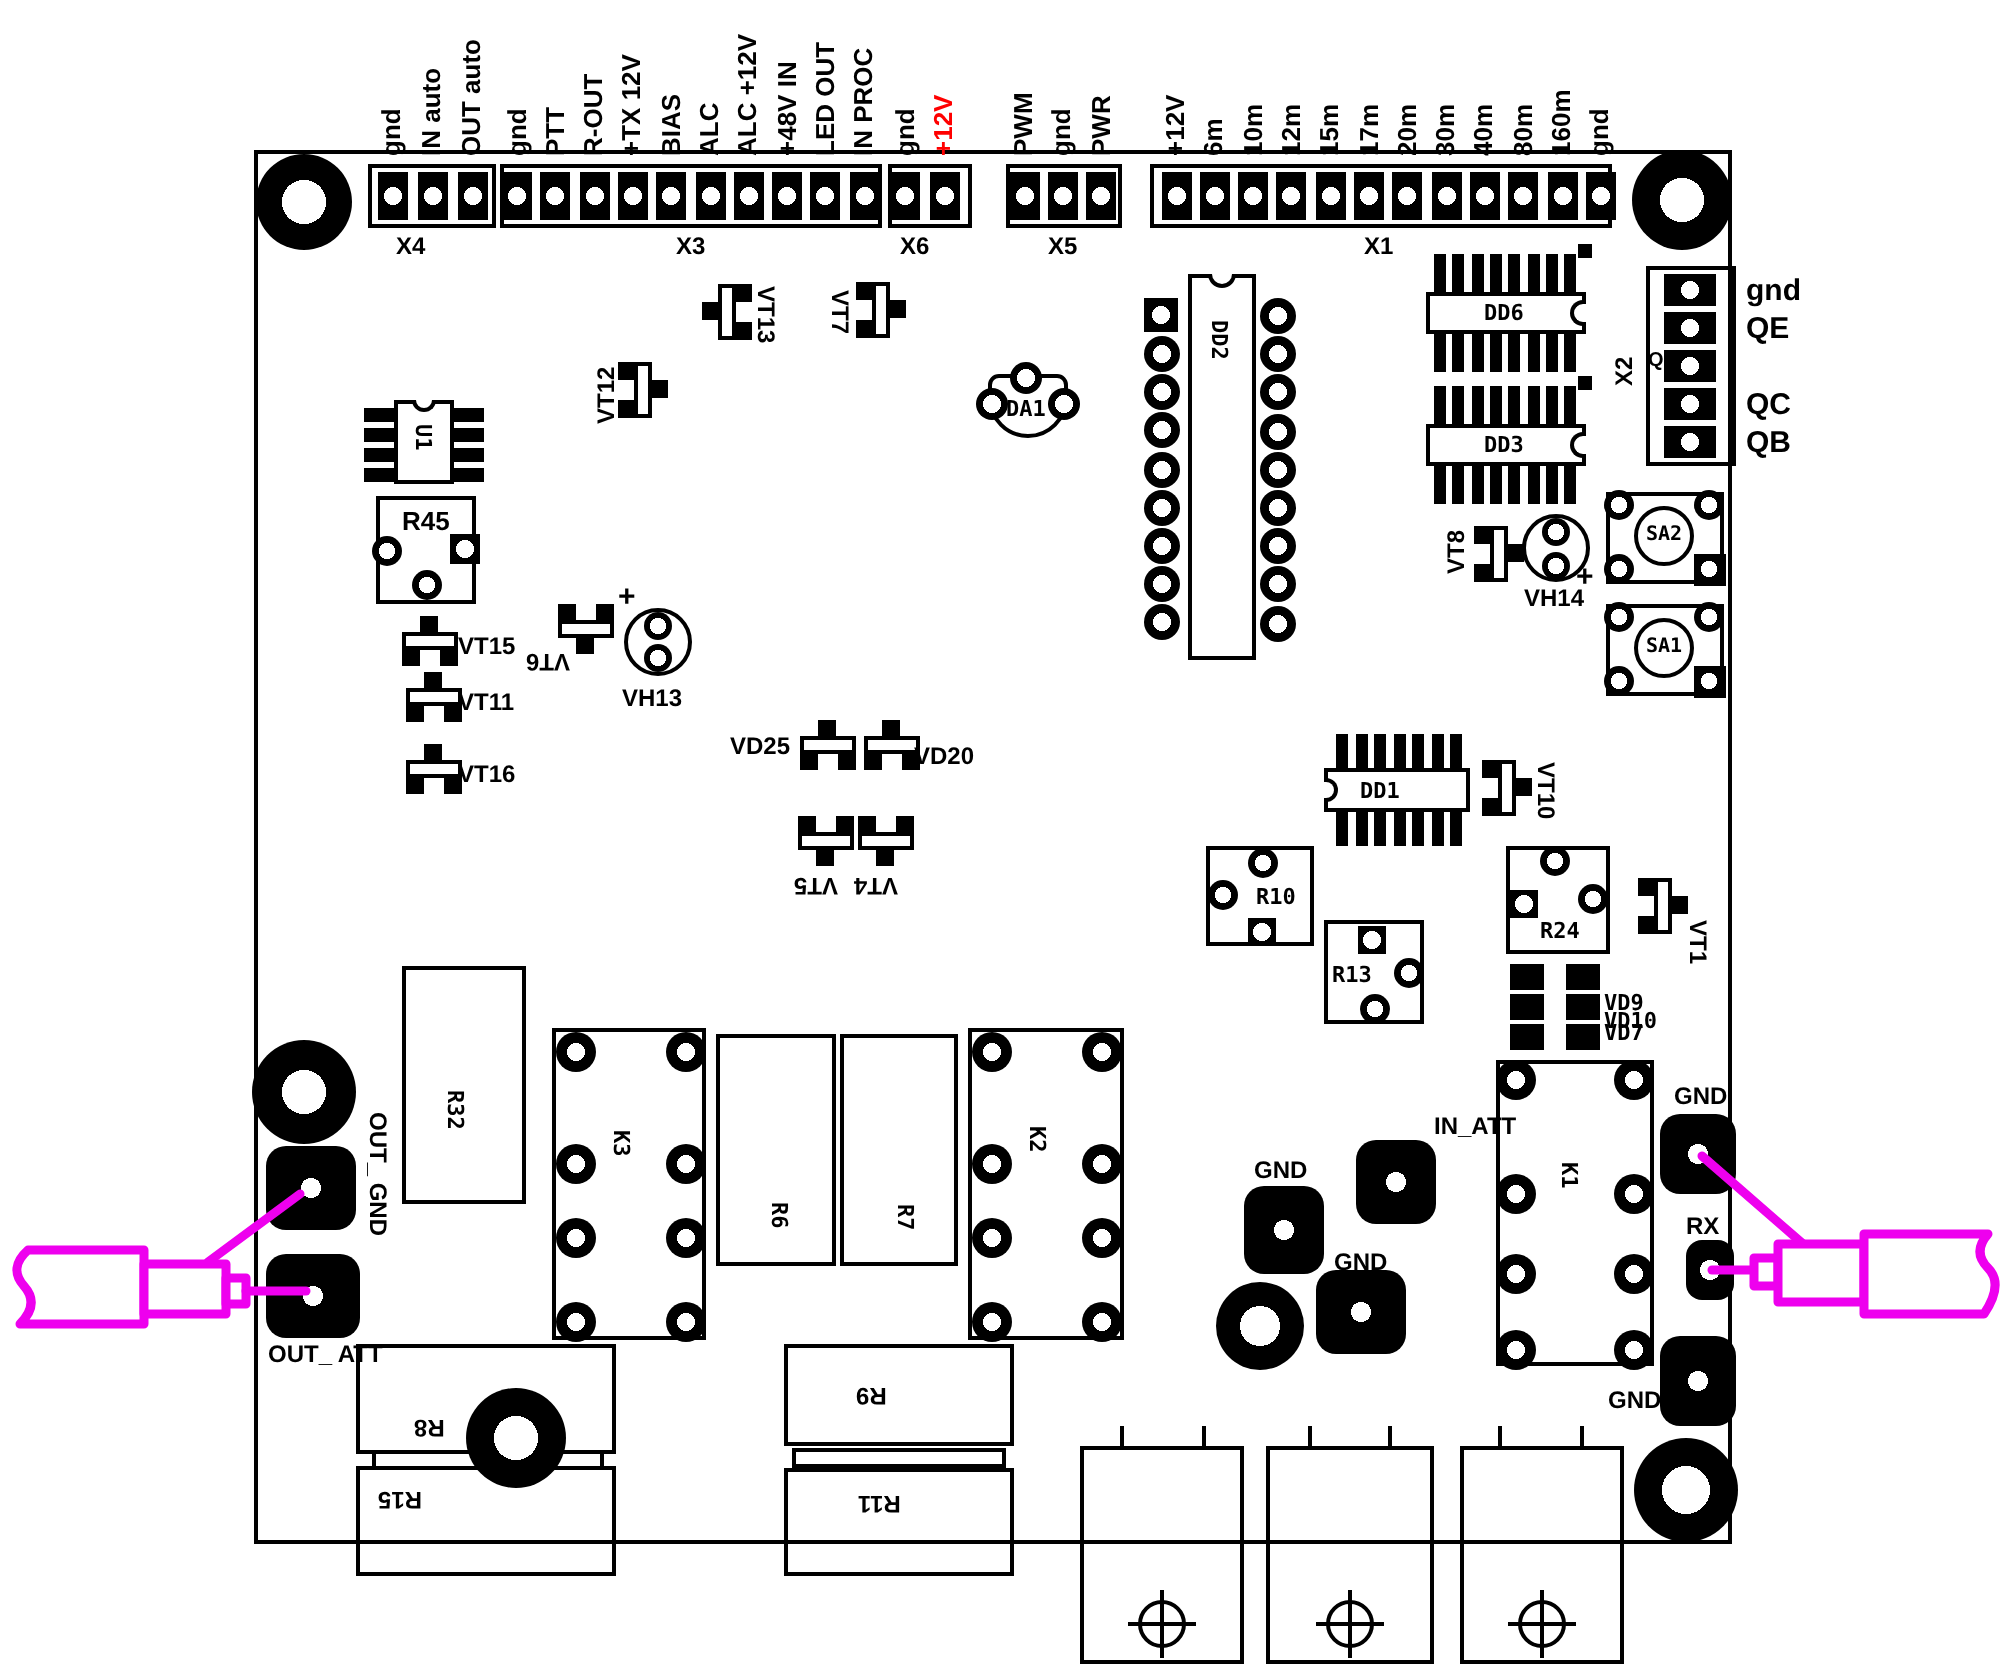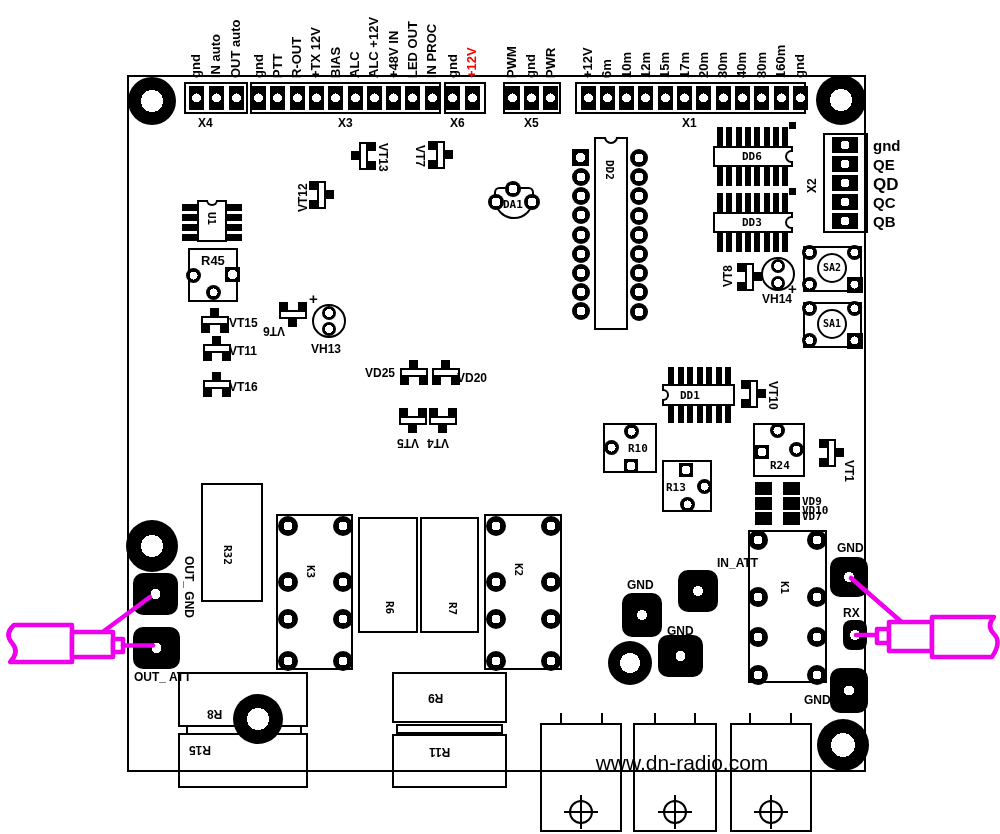--- a/index.html
+++ b/index.html
@@ -132,21 +132,21 @@
   <div class="lbl" style="left:682px;top:116px;">X1</div>
 
   <div class="box" style="left:823px;top:133px;width:45px;height:100px;"></div>
   <div class="pinsq" style="left:832px;top:137px;width:26px;height:16px;"></div>
   <div class="pinsq" style="left:832px;top:156px;width:26px;height:16px;"></div>
   <div class="pinsq" style="left:832px;top:175px;width:26px;height:16px;"></div>
   <div class="pinsq" style="left:832px;top:194px;width:26px;height:16px;"></div>
   <div class="pinsq" style="left:832px;top:213px;width:26px;height:16px;"></div>
   <div class="lbl" style="left:873px;top:137px;font-size:15px;">gnd</div>
   <div class="lbl" style="left:873px;top:156px;font-size:15px;">QE</div>
-  <div class="lbl" style="left:873px;top:175px;font-size:17px;">QD</div>
+  <div class="lbl" style="left:824px;top:175px;font-size:10px;">QD</div>
   <div class="lbl" style="left:873px;top:194px;font-size:15px;text-align:right;">QC</div>
   <div class="lbl" style="left:873px;top:213px;font-size:15px;">QB</div>
   <div class="lbl vlabel-u" style="left:805px;top:193px;">X2</div>
 
   <div class="mhole" style="left:128px;top:77px;width:48px;height:48px;"></div>
   <div class="mhole" style="left:816px;top:75px;width:50px;height:50px;"></div>
   <div class="mhole" style="left:126px;top:520px;width:52px;height:52px;"></div>
   <div class="mhole" style="left:817px;top:719px;width:52px;height:52px;--hole:12px;"></div>
   <div class="mhole" style="left:608px;top:641px;width:44px;height:44px;--hole:10px;z-index:3;"></div>
 
@@ -524,21 +524,20 @@
   <div class="lead" style="left:658px;top:811px;width:34px;height:2px;"></div>
   <div class="lead" style="left:674px;top:795px;width:2px;height:34px;"></div>
 
   <div class="lead" style="left:749px;top:713px;width:2px;height:10px;"></div>
   <div class="lead" style="left:790px;top:713px;width:2px;height:10px;"></div>
   <div class="box" style="left:730px;top:723px;width:82px;height:109px;"></div>
   <div class="xcirc" style="left:759px;top:800px;"></div>
   <div class="lead" style="left:754px;top:811px;width:34px;height:2px;"></div>
   <div class="lead" style="left:770px;top:795px;width:2px;height:34px;"></div>
 
-  <div class="title2">www.dn-radio.com</div>
 
   <svg class="coax" style="left:0;top:560px;" width="170" height="120" viewBox="0 0 170 120">
     <line class="mg" x1="150" y1="37" x2="104" y2="71"></line>
     <path class="mgf" d="M72,65 L14,65 Q4,74 12,83 Q20,92 10,102 L72,102 Z"></path>
     <rect class="mgf" x="72" y="72" width="41" height="25"></rect>
     <rect class="mgf" x="113" y="79" width="10" height="13"></rect>
     <line class="mg" x1="123" y1="85.5" x2="153" y2="85.5"></line>
   </svg>
   <svg class="coax" style="left:830px;top:560px;" width="170" height="120" viewBox="0 0 170 120">
     <line class="mg" x1="21" y1="18" x2="75" y2="65"></line>

